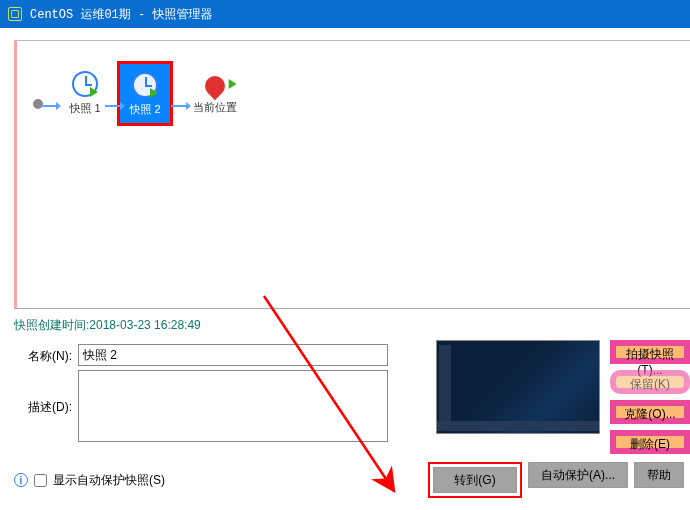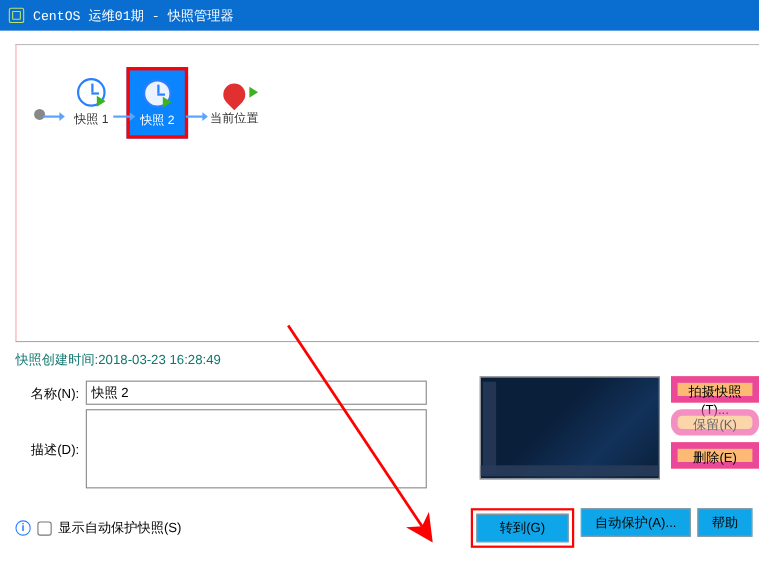--- a/index.html
+++ b/index.html
@@ -3,21 +3,21 @@
 <meta charset="utf-8">
 <style>
   * { box-sizing: border-box; margin: 0; padding: 0; }
   body { font-family: "Microsoft YaHei", Tahoma, sans-serif; font-size: 12px; background: #fff; }
   .window { width: 690px; height: 510px; position: relative; overflow: hidden; }
   .titlebar { height: 28px; background: #0a6ed1; color: #fff; display: flex; align-items: center; padding: 0 8px; font-family: Liberation Mono, monospace; }
   .titlebar .logo { width: 14px; height: 14px; border: 1.5px solid #bde06a; border-radius: 2px; margin-right: 8px; position: relative; }
   .titlebar .logo::after { content:''; position:absolute; inset:2px; border:1px solid #bde06a; border-radius:1px; }
   .titlebar span { font-size: 12px; }
   .content { height: 482px; background: #fff; padding: 12px 0 12px 14px; display: flex; flex-direction: column; }
-  .tree-pane { border-left: 1px solid #fca5a5; border-top: 1px solid #bbb; height: 270px; margin-right: 0; position: relative; background: #fff; text-align: center; }
+  .tree-pane { border-left: 3px solid #fca5a5; border-top: 1px solid #bbb; height: 270px; margin-right: 0; position: relative; background: #fff; text-align: center; }
   .tree-row { display: flex; align-items: center; position: absolute; top: 20px; left: 16px; }
   .node { display: flex; flex-direction: column; align-items: center; width: 56px; }
   .node-lbl { font-size: 11px; color: #333; margin-top: 4px; }
   .dot { width: 10px; height: 10px; background: #888; border-radius: 50%; margin-top: 20px; }
   .arrow { width: 18px; height: 2px; background: #5aa3ff; margin: 24px -2px 0 -2px; position: relative; }
   .arrow::after { content:''; position:absolute; right:-2px; top:-3px; border-left:5px solid #5aa3ff; border-top:4px solid transparent; border-bottom:4px solid transparent; }
   .snap-ico { width: 26px; height: 26px; border: 2px solid #2a7fff; border-radius: 50%; background: #fff; position: relative; }
   .snap-ico::before { content:''; position:absolute; width:2px; height:8px; background:#2a7fff; top:3px; left:11px; }
   .snap-ico::after { content:''; position:absolute; width:7px; height:2px; background:#2a7fff; top:11px; left:11px; }
   .play { position:absolute; bottom:-2px; right:-2px; width:0; height:0; border-left:8px solid #3cb21f; border-top:5px solid transparent; border-bottom:5px solid transparent; }
@@ -37,21 +37,21 @@
   .thumb { width: 164px; height: 94px; background: linear-gradient(135deg,#0a1f3a 40%,#12325a 70%,#0a1f3a); border:1px solid #888; position: relative; }
   .thumb::before { content:''; position:absolute; top:4px; left:2px; width:12px; height:84px; background: rgba(40,60,90,.8); }
   .thumb::after { content:''; position:absolute; bottom:2px; left:0; right:0; height:10px; background: rgba(40,60,90,.9); }
   .side-btns { display: flex; flex-direction: column; gap: 6px; }
   .side-btns button { width: 80px; height: 24px; background: #fdba74; border:6px solid #ec4899; font-size: 12px; cursor: pointer; }
   .footer { display: flex; align-items: center; padding: 8px 6px 0 0; margin-top: auto; }
   .footer .left { display: flex; align-items: center; gap: 6px; }
   .footer .left .info { width:14px; height:14px; border:1.5px solid #2a7fff; border-radius:50%; display:flex; align-items:center; justify-content:center; color:#2a7fff; font-size:10px; font-weight:bold; }
   .footer .left input[type=checkbox] { width:13px; height:13px; }
   .footer .btn-row { margin-left: auto; display: flex; gap: 6px; }
-  .footer .btn-row button { height: 26px; padding: 0 12px; background: #0ea5e9; border:1px solid #999; font-size: 12px; cursor:pointer;text-align:center; }
+  .footer .btn-row button { height: 26px; padding: 0 12px; background: #a3a3a3; border:1px solid #999; font-size: 12px; cursor:pointer;text-align:center; }
   .goto-wrap { border: 2px solid #ff0000; padding: 3px; }
   .goto-wrap button { width: 84px; }
   .ghost { opacity: .6; border-radius: 10px; }
   .red-arrow { position: absolute; left: 247px; top: 255px; width: 160px; height: 200px; pointer-events: none; }
   .red-arrow svg { width: 100%; height: 100%; overflow: visible; }
 </style>
 </head>
 <body>
 
 <div class="window">
@@ -114,20 +114,21 @@
             <label>描述(D):</label>
             <textarea style=""></textarea>
           </div>
         </div>
 
         <div class="thumb"></div>
 
         <div class="side-btns">
           <button>拍摄快照(T)...</button>
           <button class="ghost">保留(K)</button>
+          <button>克隆(O)...</button>
           <button>删除(E)</button>
         </div>
       </div>
 
       <div class="footer">
         <div class="left">
           <div class="info">i</div>
           <input type="checkbox" style="">
           <span>显示自动保护快照(S)</span>
         </div>

